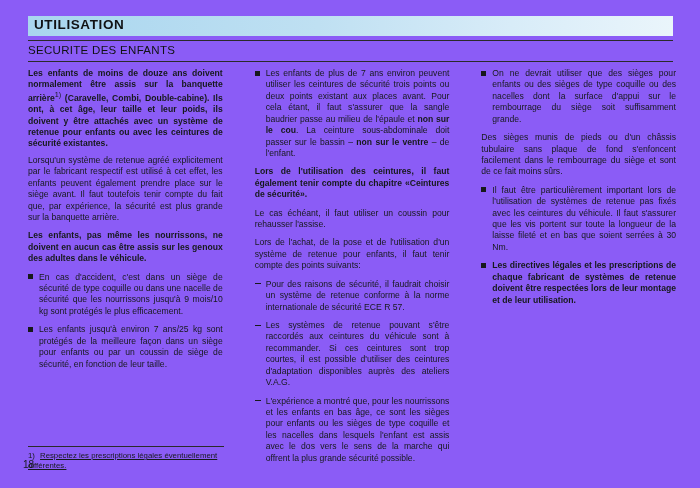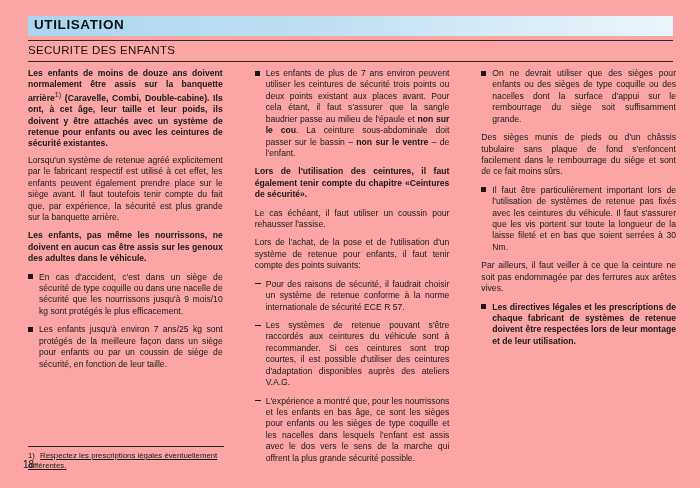--- a/index.html
+++ b/index.html
@@ -13,21 +13,21 @@
     font-family: "Liberation Sans", sans-serif;
     color: #15181a;
     position: relative;
     overflow: hidden;
   }
   .page {
     position: absolute;
     left: 0; top: 0;
     width: 700px;
     height: 488px;
-    background: #fca5a5;
+    background: #8b5cf6;
   }
 
   
   .header-band {
     position: absolute;
     left: 28px;
     top: 16px;
     width: 645px;
     height: 20px;
     background: linear-gradient(to right, #a9d6ef 0%, #bfe0f2 45%, #d8ecf8 75%, #eaf5fb 100%);
@@ -183,21 +183,20 @@
       <p>Lors de l'achat, de la pose et de l'utilisation d'un système de retenue pour enfants, il faut tenir compte des points suivants:</p>
       <p class="dash"><span class="dsh"></span><span>Pour des raisons de sécurité, il faudrait choisir un système de retenue conforme à la norme internationale de sécurité ECE R 57.</span></p>
       <p class="dash"><span class="dsh"></span><span>Les systèmes de retenue pouvant s'être raccordés aux ceintures du véhicule sont à recommander. Si ces ceintures sont trop courtes, il est possible d'utiliser des ceintures d'adaptation disponibles auprès des ateliers V.A.G.</span></p>
       <p class="dash"><span class="dsh"></span><span>L'expérience a montré que, pour les nourrissons et les enfants en bas âge, ce sont les sièges pour enfants ou les sièges de type coquille et les nacelles dans lesquels l'enfant est assis avec le dos vers le sens de la marche qui offrent la plus grande sécurité possible.</span></p>
     </div>
 
     <div class="col">
       <p class="bullet"><span class="sq"></span><span>On ne devrait utiliser que des sièges pour enfants ou des sièges de type coquille ou des nacelles dont la surface d'appui sur le rembourrage du siège soit suffisamment grande.</span></p>
       <p>Des sièges munis de pieds ou d'un châssis tubulaire sans plaque de fond s'enfoncent facilement dans le rembourrage du siège et sont de ce fait moins sûrs.</p>
       <p class="bullet"><span class="sq"></span><span>Il faut être particulièrement important lors de l'utilisation de systèmes de retenue pas fixés avec les ceintures du véhicule. Il faut s'assurer que les vis portent sur toute la longueur de la laisse fileté et en bas que soient serrées à 30 Nm.</span></p>
-      <p>Par ailleurs, il faut veiller à ce que la ceinture ne soit pas endommagée par des ferrures aux arêtes vives.</p>
       <p class="bullet"><span class="sq"></span><b>Les directives légales et les prescriptions de chaque fabricant de systèmes de retenue doivent être respectées lors de leur montage et de leur utilisation.</b></p>
     </div>
 
   </div>
 
   <div class="footnote-rule"></div>
   <div class="footnote">
     <span class="fn-num">1)</span><span class="fn-text">Respectez les prescriptions légales éventuellement différentes.</span>
   </div>
   <div class="page-number">18</div>

